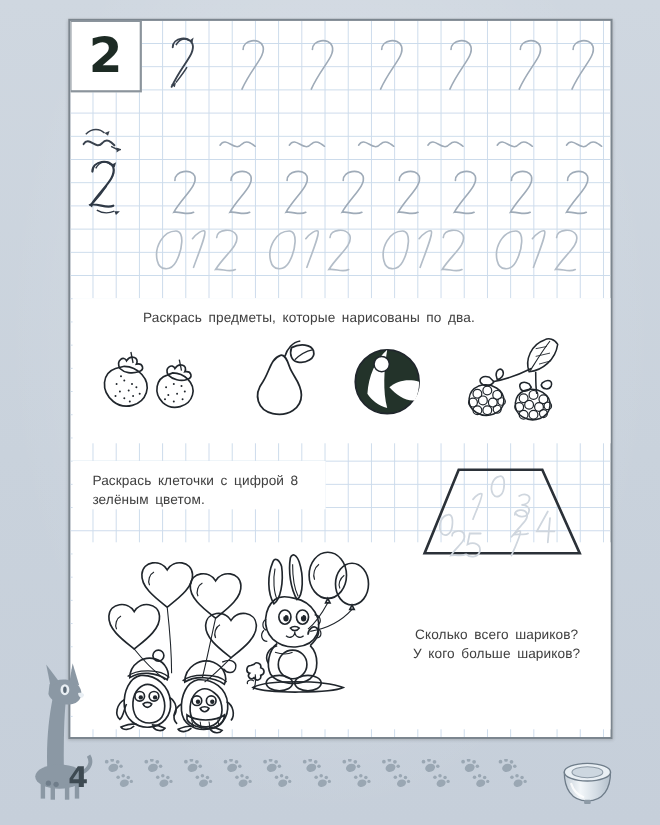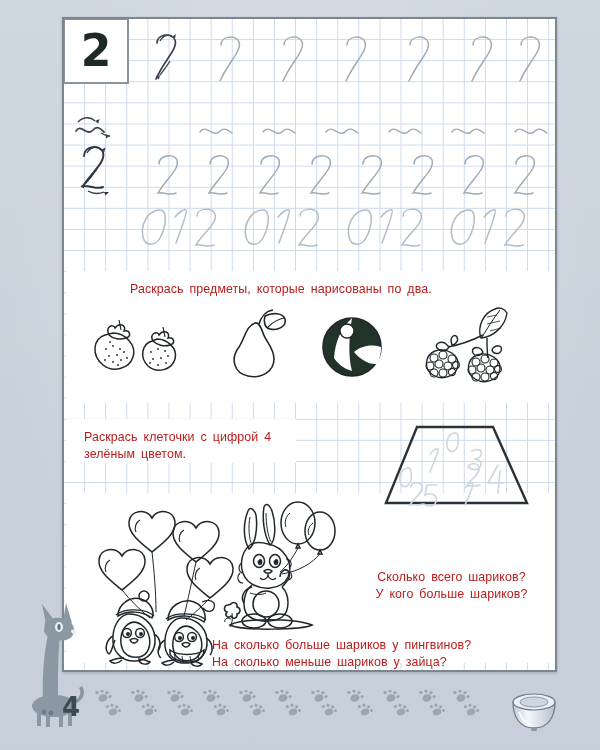--- a/index.html
+++ b/index.html
@@ -48,21 +48,21 @@
     font-family:"DejaVu Sans",sans-serif;}
 
   
   .trace-row{position:absolute;z-index:4;}
   .glyph{position:absolute;}
   .glyph svg{display:block;overflow:visible;}
 
   
   .task-text{
     position:absolute;z-index:5;
-    color:#b91c1c;font-size:12.4px;line-height:16.5px;
+    color:#404040;font-size:12.4px;line-height:16.5px;
     letter-spacing:.1px;word-spacing:2.4px;white-space:pre-line;
   }
   #task1-text{left:66px;top:262px;width:370px;text-align:left;}
   #task2-text{left:20px;top:410px;width:300px;}
   #q-right{left:270px;top:550px;width:235px;text-align:center;}
   #q-bottom{left:148px;top:618px;width:360px;text-align:left;}
 
   
   .pic{position:absolute;z-index:5;}
   .pic svg{display:block;overflow:visible;}
@@ -403,21 +403,21 @@
           <circle cx="60" cy="65" r="4"></circle>
           <circle cx="69" cy="67" r="4"></circle>
           <circle cx="77" cy="66" r="3.4"></circle>
         <circle cx="55" cy="74" r="4"></circle>
           <circle cx="64" cy="74" r="4"></circle>
           <circle cx="73" cy="73" r="3.6"></circle>
       </g>
     </svg>
   </div>
 
-  <div id="task2-text" class="task-text">Раскрась клеточки с цифрой 4
+  <div id="task2-text" class="task-text">Раскрась клеточки с цифрой 8
 зелёным цветом.</div>
 
   <div id="trapezoid">
     <svg width="152" height="86" viewBox="0 0 152 86">
       <polygon points="37,4 113,4 147,80 6,80" fill="none" stroke="#2b3138" stroke-width="2.4"></polygon>
       <g fill="none" stroke="#cfd6de" stroke-width="1.6" stroke-linecap="round" font-family="sans-serif">
 
         <path d="M74 10 C68 11 65 20 68 26 C71 31 77 28 78 21 C79 14 78 9 74 10 Z"></path>
 
         <path d="M50 31 C53 27 57 25 58 26 C59 28 53 41 50 49"></path>
@@ -555,22 +555,20 @@
       <g fill="#fff">
           <circle cx="42" cy="58" r="1.4"></circle>
           <circle cx="58" cy="58" r="1.4"></circle>
         </g>
     </svg>
   </div>
 
   <div id="q-right" class="task-text">Сколько всего шариков?
 У кого больше шариков?</div>
 
-  <div id="q-bottom" class="task-text">На сколько больше шариков у пингвинов?
-На сколько меньше шариков у зайца?</div>
 </div>
 
 <div id="page-number">4</div>
 
 <div id="paws">
   <svg width="400" height="34" viewBox="0 0 400 34">
     <g fill="#9aa7b3">
       <g transform="translate(0,0)">
         <g>
             <ellipse cx="8" cy="8" rx="4.6" ry="3.6" transform="rotate(-20 8 8)"></ellipse>

